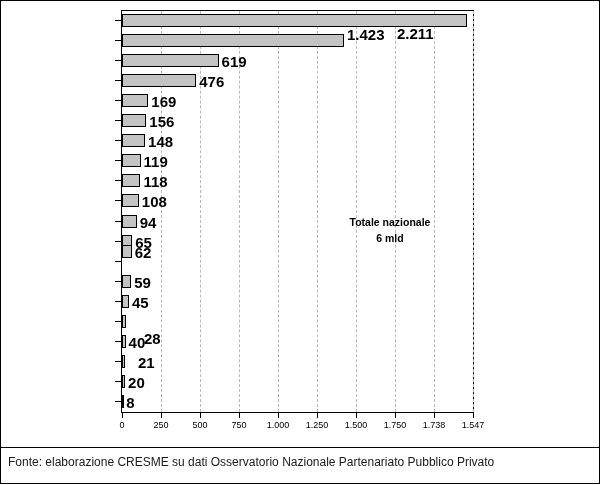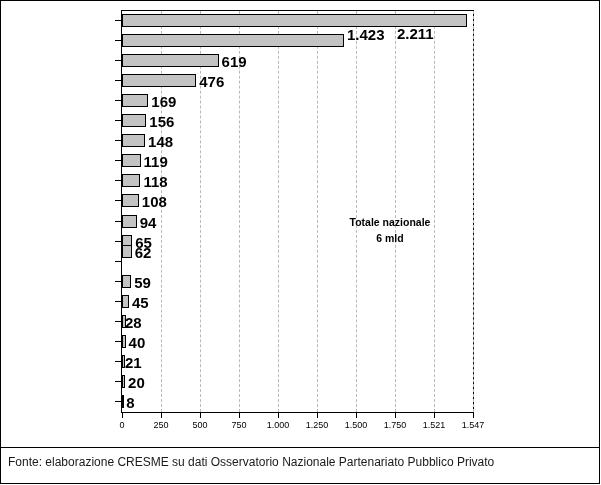--- a/index.html
+++ b/index.html
@@ -195,29 +195,29 @@
         <div class="bar-row" style="top: 260.65px; width: 351px;">
           <div class="bar" style="width: 9.204px; background: rgb(195, 195, 195); border-color: rgb(0, 0, 0);"></div>
           <div class="bar-label" style="left: 12.204px;">59</div>
         </div>
         <div class="bar-row" style="top: 280.7px; width: 351px;">
           <div class="bar" style="width: 7.02px; background: rgb(195, 195, 195); border-color: rgb(0, 0, 0);"></div>
           <div class="bar-label" style="left: 10.02px;">45</div>
         </div>
         <div class="bar-row" style="top: 300.75px; width: 351px;">
           <div class="bar" style="width: 4.368px; background: rgb(195, 195, 195); border-color: rgb(0, 0, 0);"></div>
-          <div class="bar-label" style="left: 3px;">28</div>
+          <div class="bar-label" style="left: 22px; margin-top: 16px;">28</div>
         </div>
         <div class="bar-row" style="top: 320.8px; width: 351px;">
           <div class="bar" style="width: 3.588px; background: rgb(195, 195, 195); border-color: rgb(0, 0, 0);"></div>
           <div class="bar-label" style="left: 6.588px;">40</div>
         </div>
         <div class="bar-row" style="top: 340.85px; width: 351px;">
           <div class="bar" style="width: 3.276px; background: rgb(195, 195, 195); border-color: rgb(0, 0, 0);"></div>
-          <div class="bar-label" style="left: 3px;">21</div>
+          <div class="bar-label" style="left: 16px;">21</div>
         </div>
         <div class="bar-row" style="top: 360.9px; width: 351px;">
           <div class="bar" style="width: 3.12px; background: rgb(195, 195, 195); border-color: rgb(0, 0, 0);"></div>
           <div class="bar-label" style="left: 6.12px;">20</div>
         </div>
         <div class="bar-row" style="top: 380.95px; width: 351px;">
           <div class="bar" style="width: 1.248px; background: rgb(195, 195, 195); border-color: rgb(0, 0, 0);"></div>
           <div class="bar-label" style="left: 4.248px;">8</div>
         </div>
       </div>
@@ -257,21 +257,21 @@
       <div class="xtick-label" style="left: 239px;">750</div>
       <div class="xtick" style="left: 278px;"></div>
       <div class="xtick-label" style="left: 278px;">1.000</div>
       <div class="xtick" style="left: 317px;"></div>
       <div class="xtick-label" style="left: 317px;">1.250</div>
       <div class="xtick" style="left: 356px;"></div>
       <div class="xtick-label" style="left: 356px;">1.500</div>
       <div class="xtick" style="left: 395px;"></div>
       <div class="xtick-label" style="left: 395px;">1.750</div>
       <div class="xtick" style="left: 434px;"></div>
-      <div class="xtick-label" style="left: 434px;">1.521</div>
+      <div class="xtick-label" style="left: 434px;">1.738</div>
       <div class="xtick" style="left: 473px;"></div>
       <div class="xtick-label" style="left: 473px;">1.547</div>
     </div>
 
   <div id="annotation">
     <div>Totale nazionale</div>
     <div>6 mld</div>
   </div>
 
   <div id="footer-sep"></div>

